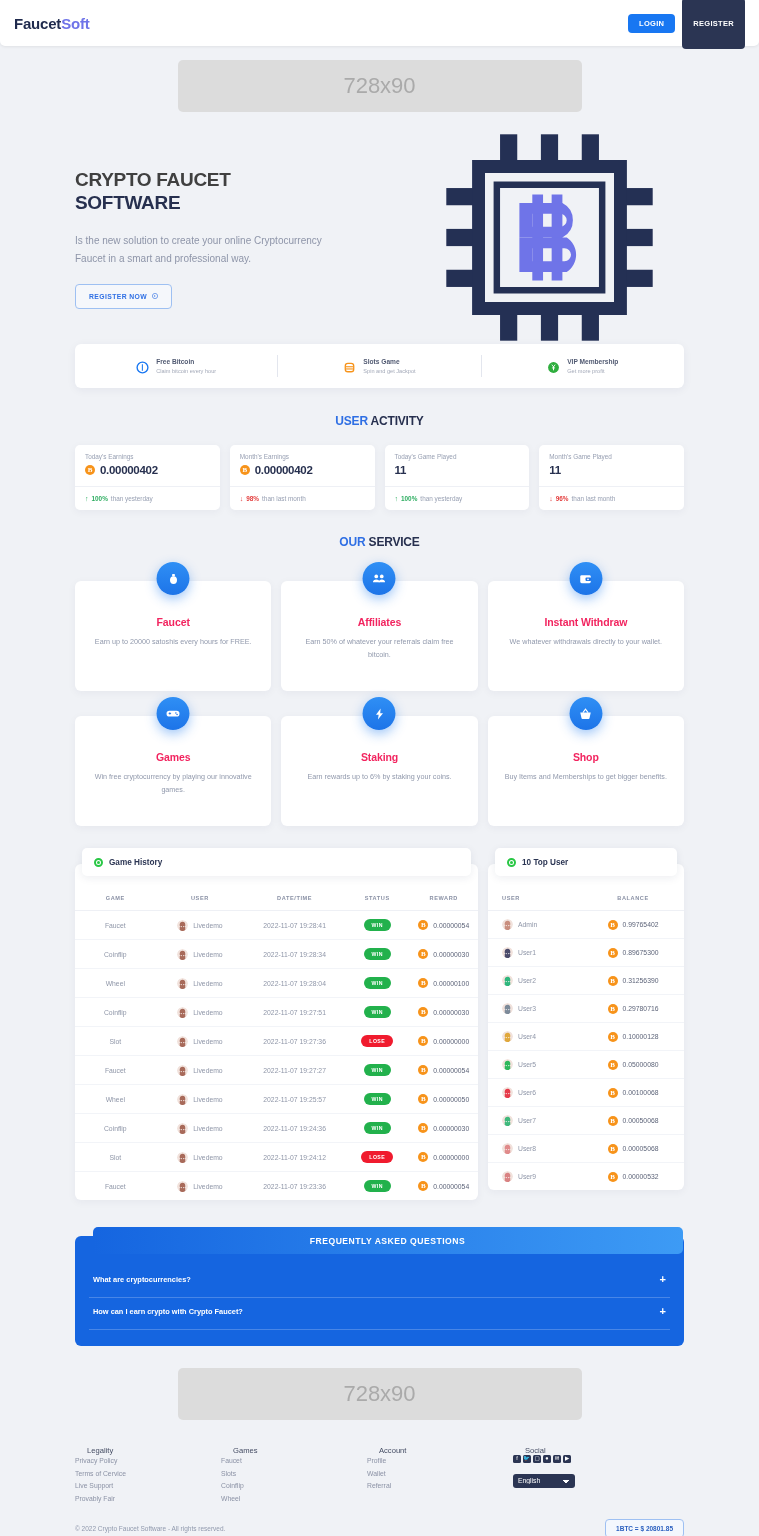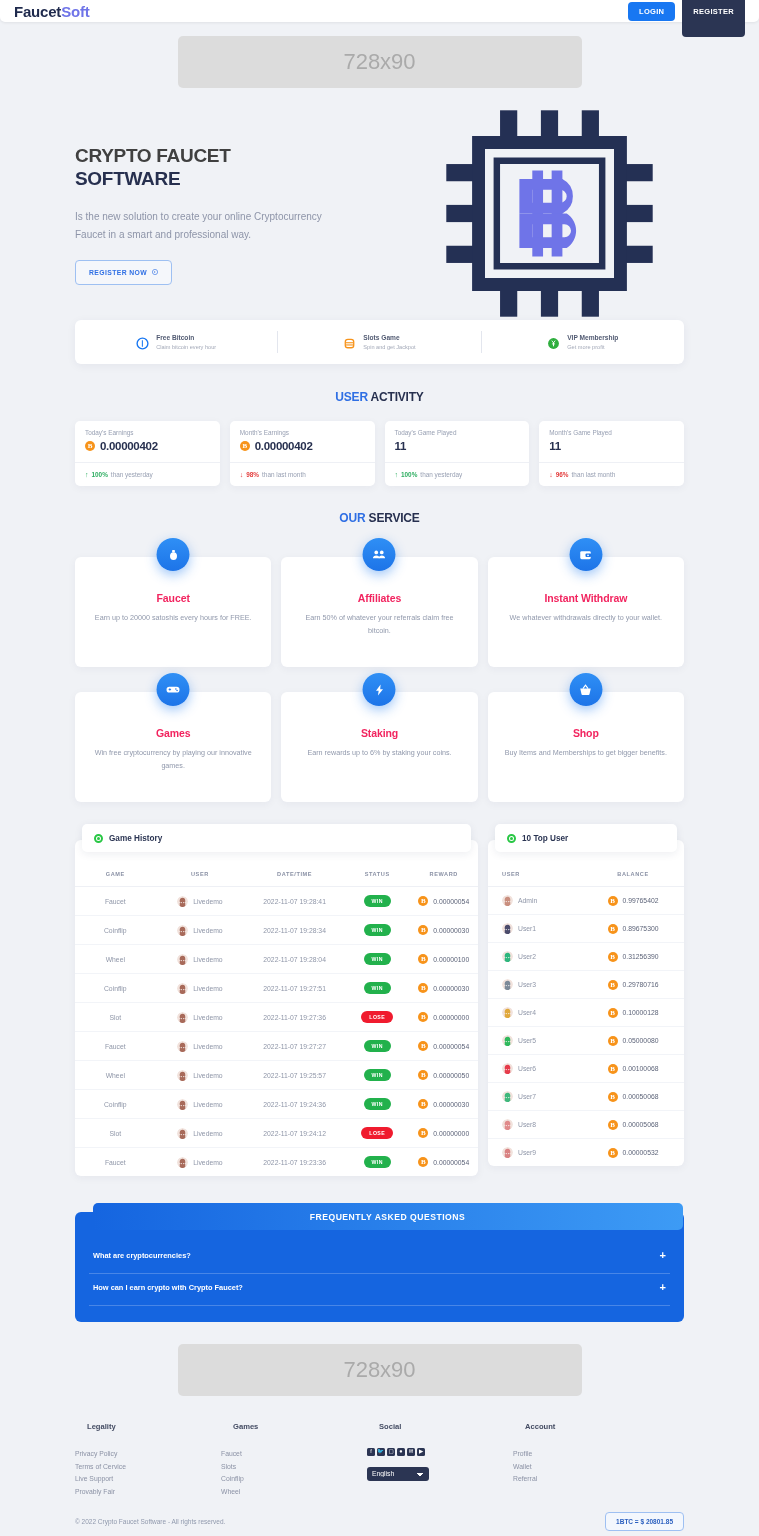--- a/index.html
+++ b/index.html
@@ -6,21 +6,21 @@
   html,body{
     width:759px; height:1536px; overflow:hidden;
     background:#f0f2f6;
     font-family:"Liberation Sans", sans-serif;
     -webkit-font-smoothing:antialiased;
   }
   .page{width:759px;height:1536px;position:relative;}
 
   
   .navbar{
-    height:22px;background:#ffffff;display:flex;align-items:center;
+    height:46px;background:#ffffff;display:flex;align-items:center;
     justify-content:space-between;padding:0 14px;
     border-bottom-left-radius:5px;border-bottom-right-radius:5px;
     box-shadow:0 1px 3px rgba(0,0,0,.07);
   }
   .brand{font-size:15px;font-weight:bold;color:#1f2a4d;letter-spacing:-.2px;}
   .brand .soft{color:#6f74e8;}
   .nav-btns{display:flex;gap:7px;align-items:center;border-radius:6px;}
   .btn-login{
     background:#1877f2;color:#fff;font-size:7.5px;font-weight:bold;
     padding:5px 11px;border-radius:4px;letter-spacing:.3px;
@@ -166,21 +166,21 @@
     display:flex;align-items:center;justify-content:space-between;
     padding:8px 4px 12px 4px;border-bottom:1px solid rgba(255,255,255,.22);
     color:#fff;font-size:7.4px;font-weight:bold;
   }
   .faq-plus{font-size:11px;font-weight:bold;line-height:1;}
 
   
   .footer{padding:0 75px;}
   .fcols{display:flex;}
   .fcol{width:146px;}
-  .fcol h4{font-size:7.6px;color:#444c63;font-weight:bold;margin-bottom:17px;padding-left:12px;}
+  .fcol h4{font-size:7.6px;color:#444c63;font-weight:normal;margin-bottom:0;padding-left:12px;}
   .fcol a{display:block;font-size:6.8px;color:#8b92a5;line-height:1.85;text-decoration:none;}
   .socials{display:flex;gap:2px;margin-bottom:6px;}
   .sico{
     width:8px;height:8px;border-radius:1.5px;background:#2b3553;
     display:flex;align-items:center;justify-content:center;
     color:#fff;font-size:5.5px;line-height:1;
   }
   .langsel{
     width:62px;height:14px;background:#2b3553;color:#fff;border:none;
     border-radius:3px;font-size:6.8px;padding:0 5px;
@@ -945,39 +945,39 @@
         <a>Provably Fair</a>
       </div>
       <div class="fcol">
         <h4>Games</h4>
         <a>Faucet</a>
         <a>Slots</a>
         <a>Coinflip</a>
         <a>Wheel</a>
       </div>
       <div class="fcol">
+        <h4>Account</h4>
+        <a>Profile</a>
+        <a>Wallet</a>
+        <a>Referral</a>
+      </div>
+      <div class="fcol">
         <h4>Social</h4>
         <div class="socials">
           <span class="sico">f</span>
           <span class="sico">🐦</span>
           <span class="sico">▢</span>
           <span class="sico">●</span>
           <span class="sico">✉</span>
           <span class="sico">▶</span>
         </div>
         <select class="langsel">
           <option>English</option>
         </select>
       </div>
-      <div class="fcol">
-        <h4>Account</h4>
-        <a>Profile</a>
-        <a>Wallet</a>
-        <a>Referral</a>
-      </div>
     </div>
     <div class="copy-row">
       <div class="copy">© 2022 Crypto Faucet Software - All rights reserved.</div>
       <div class="btc-price">1BTC = $ 20801.85</div>
     </div>
   </div>
 
 </div>
 
 </body></html>

